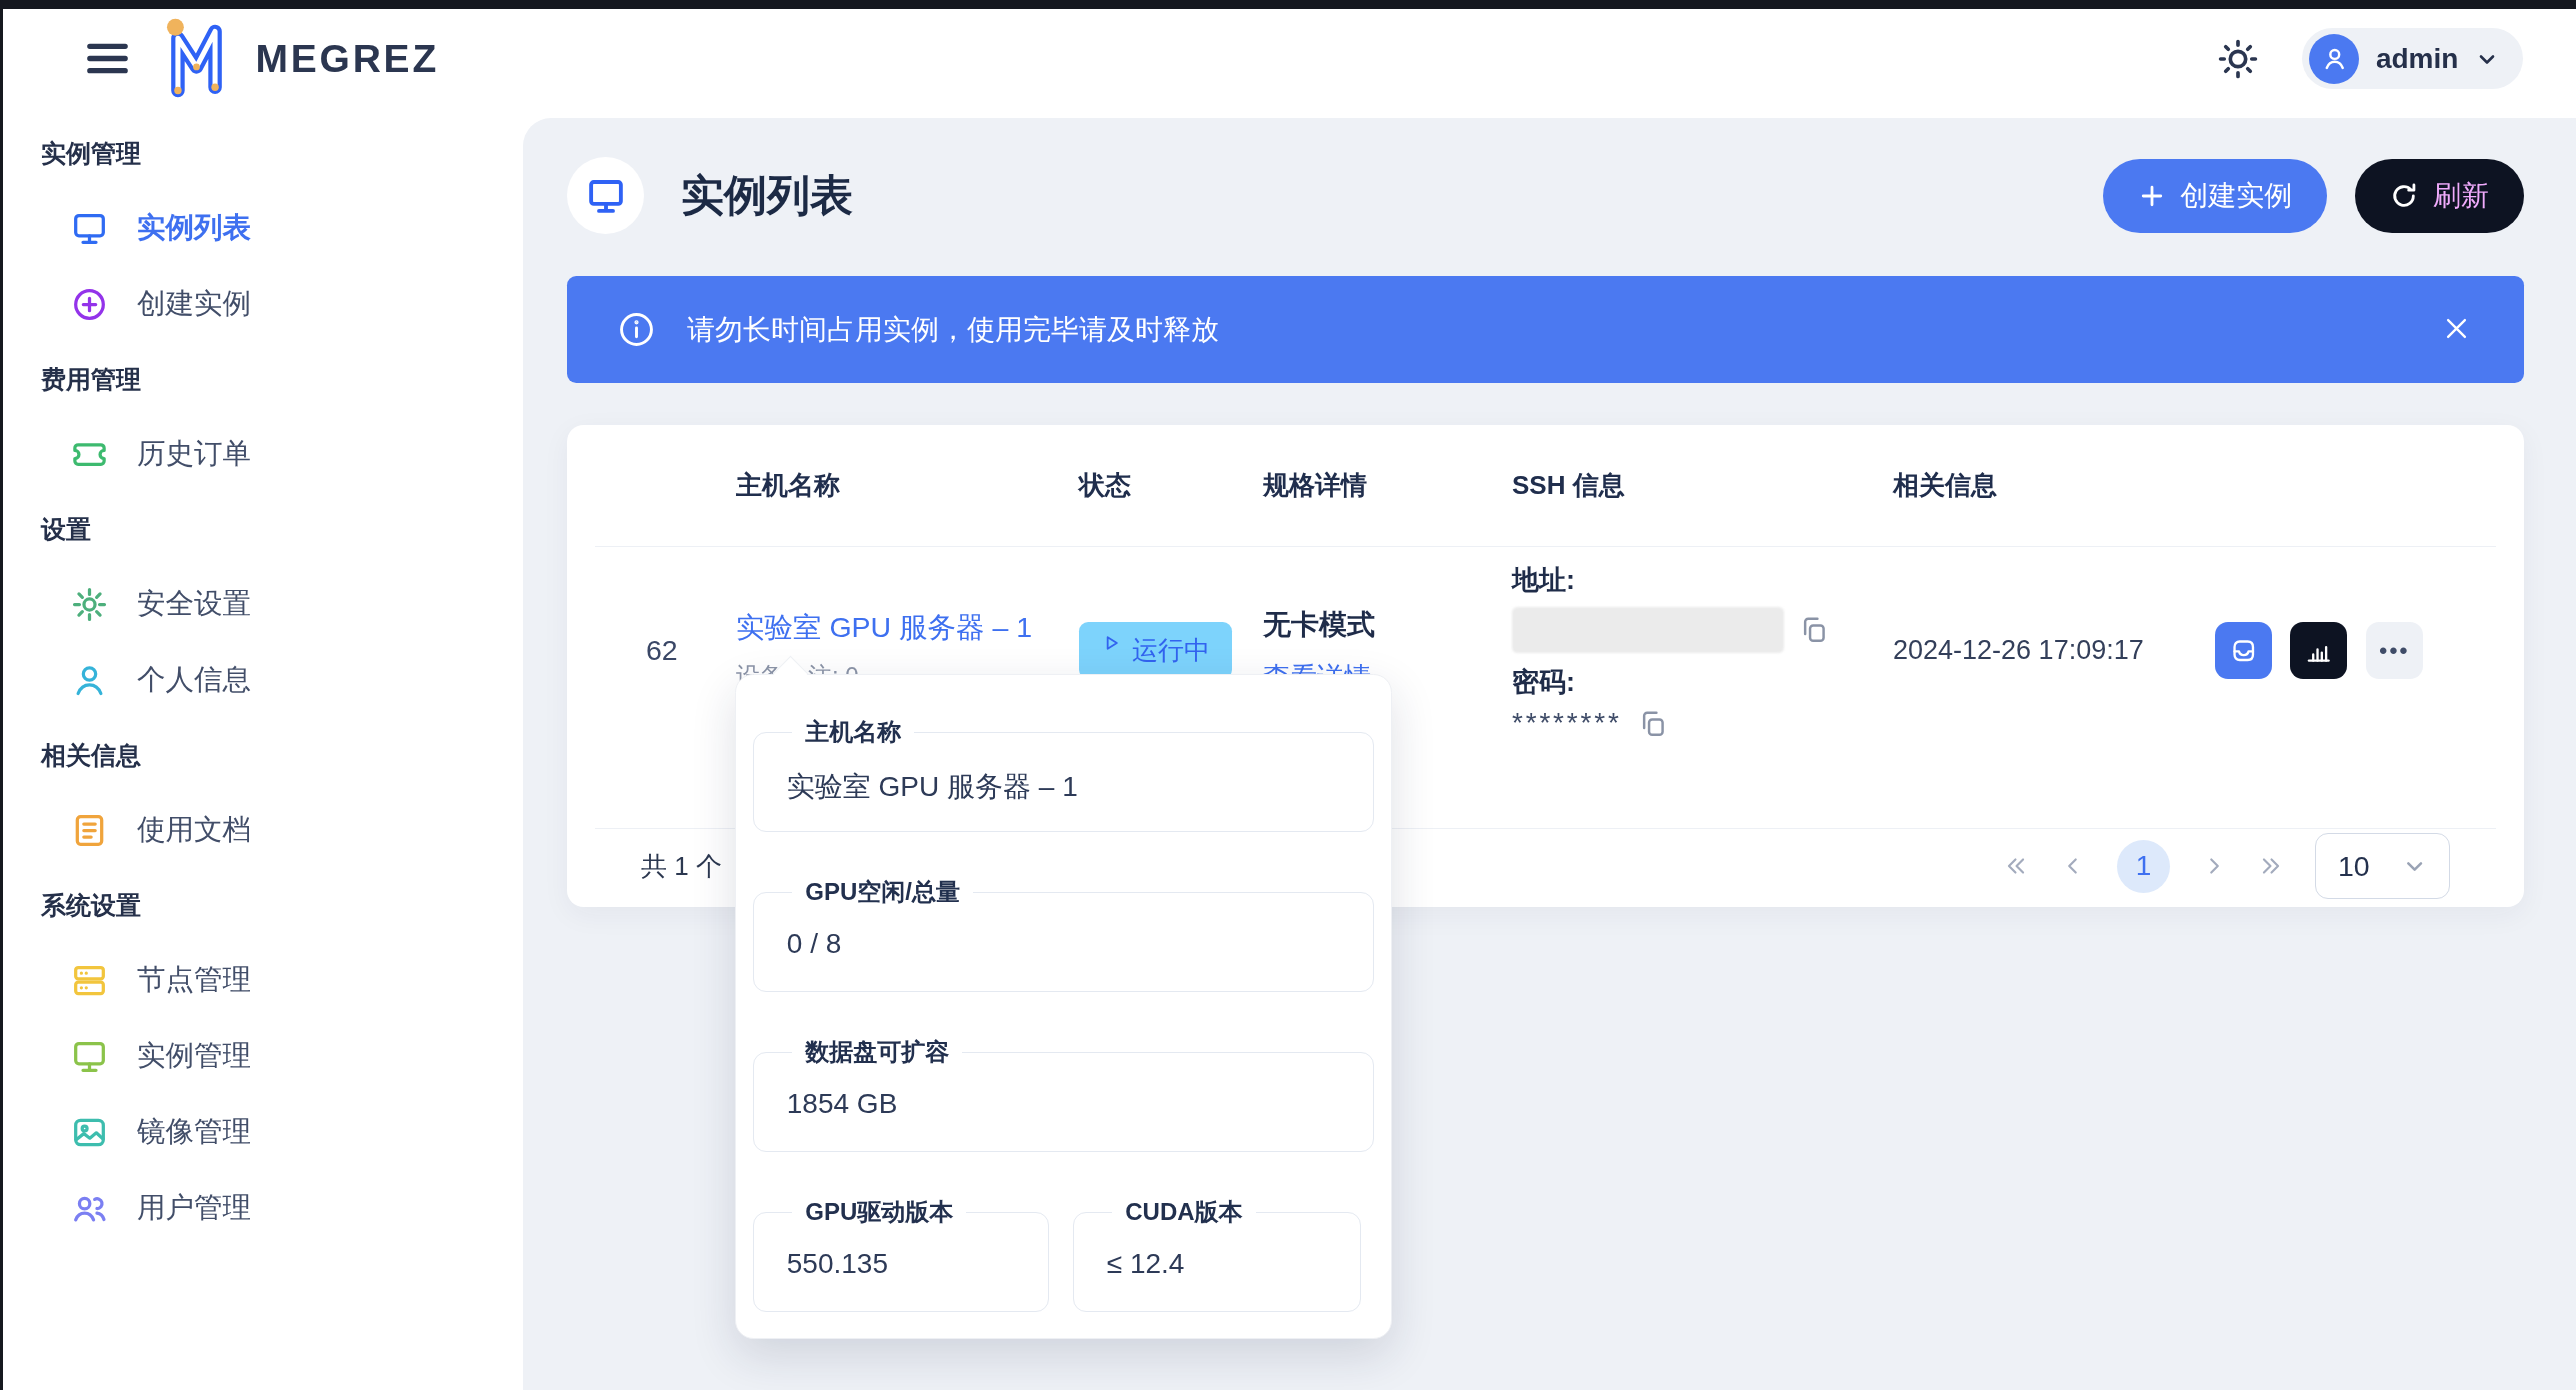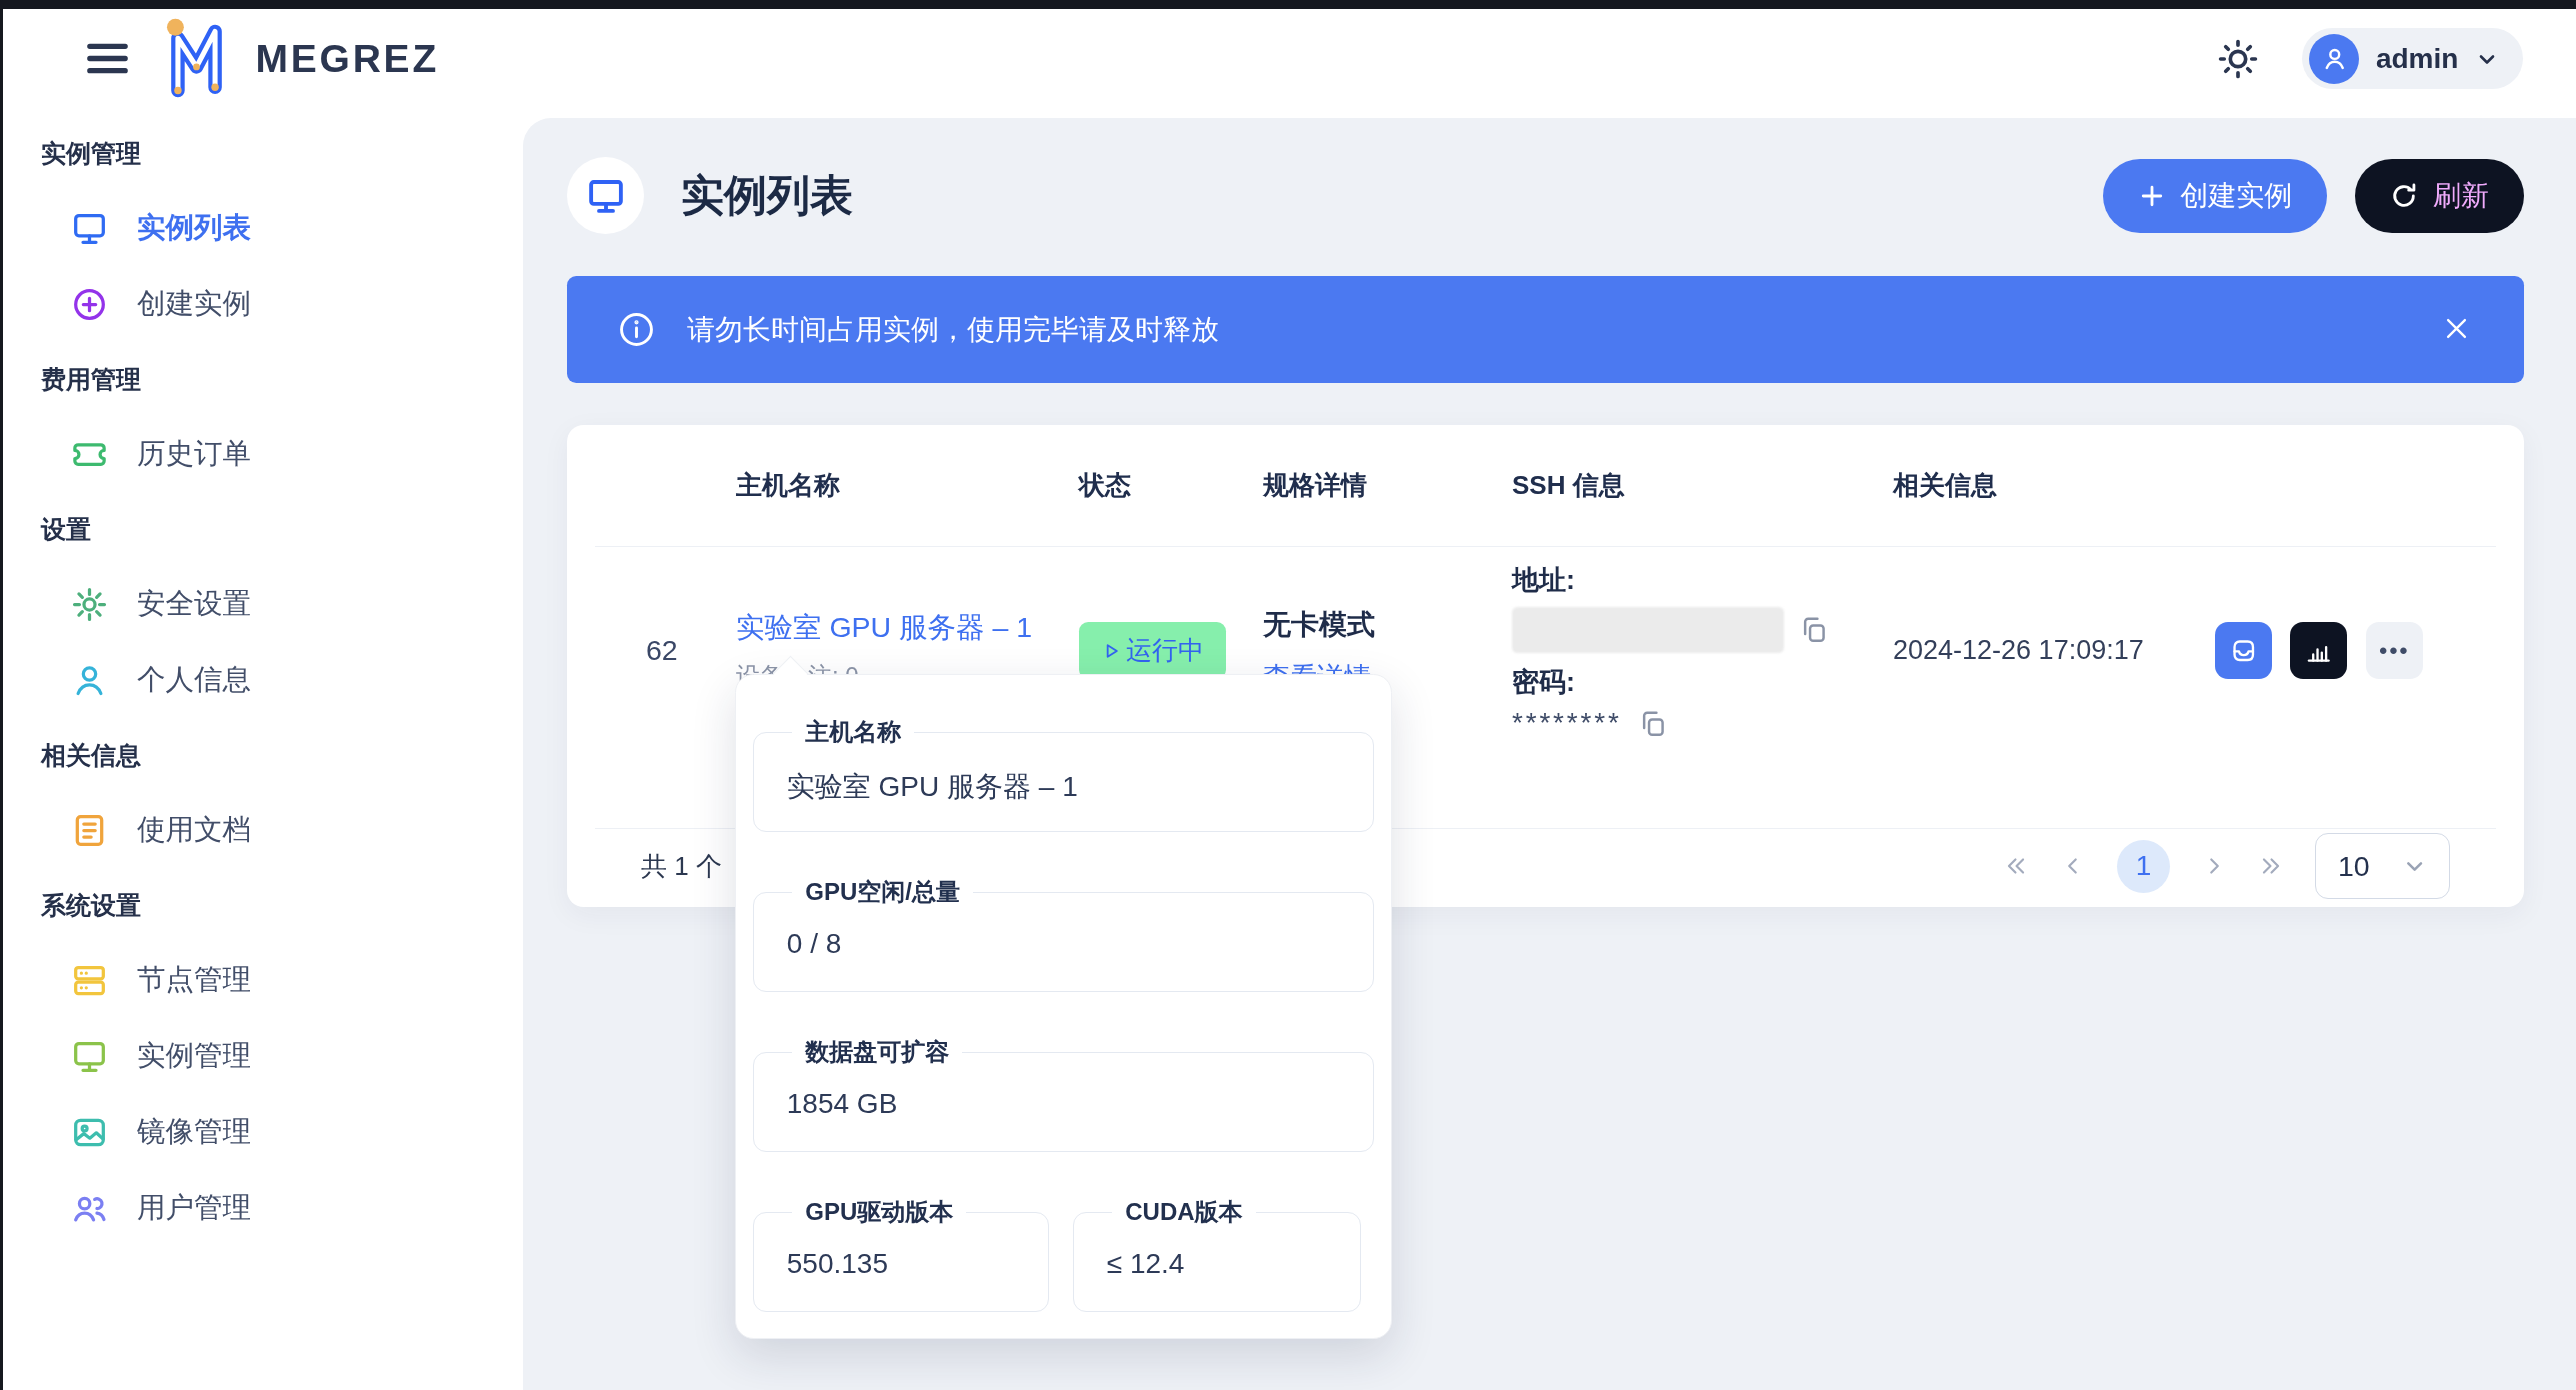--- a/index.html
+++ b/index.html
@@ -59,21 +59,21 @@
   .t-head { display:flex; align-items:center; height:122px; border-bottom:1.8px solid #edf0f5;
             font-size:26px; font-weight:700; color:#202e4d; }
   .t-row  { display:flex; align-items:center; height:282px; border-bottom:1.8px solid #edf0f5;
             padding-bottom:74px; }
   .c-id{width:141px; padding-left:51px;} .c-host{width:343px;} .c-status{width:184px;}
   .c-spec{width:249px;} .c-ssh{width:381px;} .c-created{width:322px;} .c-actions{flex:1;}
 
   .row-id { font-size:28.5px; color:#3a4766; }
   .host-link { font-size:28.5px; color:#3e70f0; cursor:pointer; }
   .host-note { font-size:24px; color:#8b94a7; margin-top:13px; }
-  .pill { display:inline-flex; align-items:center; gap:5px; background:#86efac; border-radius:9.2px;
+  .pill { display:inline-flex; align-items:flex-start; gap:11px; background:#7dd3fc; border-radius:9.2px;
           padding:11px 22px; font-size:26px; color:#3263ef; }
   .spec-mode { font-size:28px; font-weight:700; color:#1f2c49; }
   .spec-link { font-size:27px; color:#3e70f0; margin-top:14.7px; cursor:pointer; }
   .ssh-label { font-size:27px; font-weight:700; color:#1f2c49; }
   .ssh-addr-row { display:flex; align-items:center; gap:14.7px; margin:9.2px 0 11px; }
   .blur-box { width:272px; height:46px; border-radius:5.5px; background:#ebebeb; filter:blur(0.9px); }
   .ssh-pass-row { display:flex; align-items:center; gap:16.6px; margin-top:7.4px; }
   .stars { font-size:28px; color:#3f4c68; letter-spacing:2.8px; }
   .copy-ic { width:29.5px; height:29.5px; cursor:pointer; flex:0 0 29.5px; }
   .created-at { font-size:27px; color:#333f5a; }

